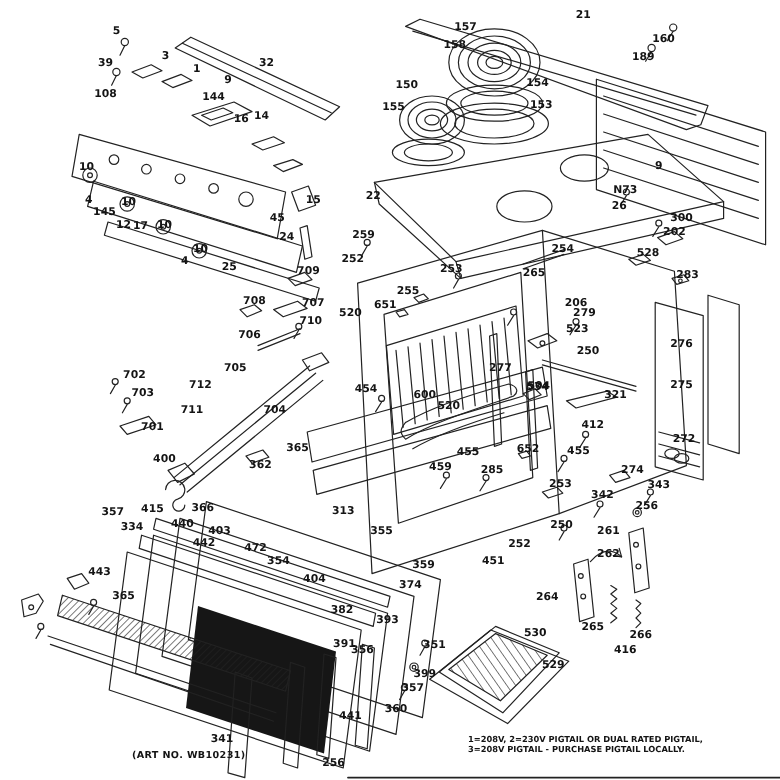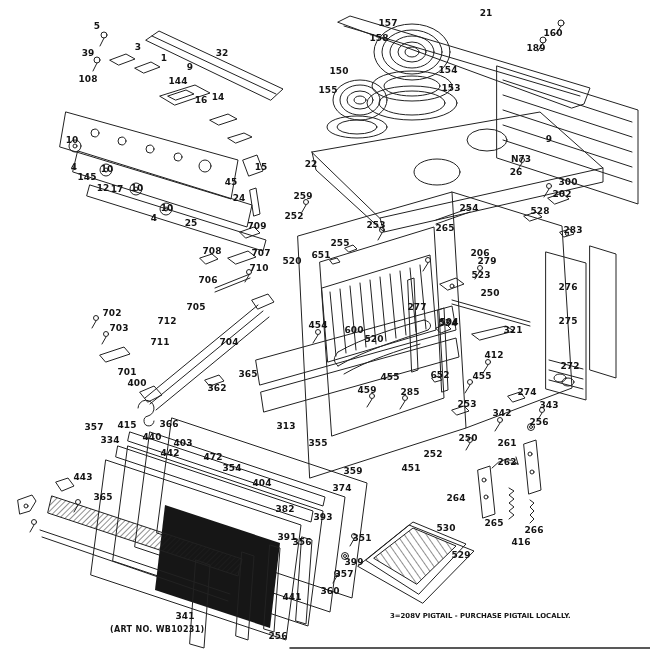--- a/index.html
+++ b/index.html
@@ -275,26 +275,26 @@
       <span class="part-label" style="left: 257px; top: 226px;">709</span>
       <span class="part-label" style="left: 212px; top: 251px;">708</span>
       <span class="part-label" style="left: 261px; top: 253px;">707</span>
       <span class="part-label" style="left: 259px; top: 268px;">710</span>
       <span class="part-label" style="left: 208px; top: 280px;">706</span>
       <span class="part-label" style="left: 196px; top: 307px;">705</span>
       <span class="part-label" style="left: 167px; top: 321px;">712</span>
       <span class="part-label" style="left: 160px; top: 342px;">711</span>
       <span class="part-label" style="left: 112px; top: 313px;">702</span>
       <span class="part-label" style="left: 119px; top: 328px;">703</span>
-      <span class="part-label" style="left: 127px; top: 372px;">701</span>
+      <span class="part-label" style="left: 127px; top: 356px;">701</span>
       <span class="part-label" style="left: 229px; top: 342px;">704</span>
       <span class="part-label" style="left: 137px; top: 383px;">400</span>
       <span class="part-label" style="left: 217px; top: 388px;">362</span>
       <span class="part-label" style="left: 248px; top: 374px;">365</span>
-      <span class="part-label" style="left: 305px; top: 325px; margin-left: 13px;">454</span>
+      <span class="part-label" style="left: 305px; top: 325px;">454</span>
       <span class="part-label" style="left: 354px; top: 330px;">600</span>
       <span class="part-label" style="left: 374px; top: 339px;">520</span>
       <span class="part-label" style="left: 417px; top: 307px;">277</span>
       <span class="part-label" style="left: 448px; top: 323px;">534</span>
       <span class="part-label" style="left: 487px; top: 261px;">279</span>
       <span class="part-label" style="left: 481px; top: 275px;">523</span>
       <span class="part-label" style="left: 490px; top: 293px;">250</span>
       <span class="part-label" style="left: 449px; top: 322px;">504</span>
       <span class="part-label" style="left: 503px; top: 330px; padding-left: 20px;">321</span>
       <span class="part-label" style="left: 568px; top: 287px;">276</span>
@@ -346,16 +346,17 @@
       <span class="part-label" style="left: 354px; top: 562px;">399</span>
       <span class="part-label" style="left: 344px; top: 574px;">357</span>
       <span class="part-label" style="left: 185px; top: 616px;">341</span>
       <span class="part-label" style="left: 292px; top: 597px;">441</span>
       <span class="part-label" style="left: 330px; top: 591px;">360</span>
       <span class="part-label" style="left: 278px; top: 636px;">256</span>
     </div>
 
   <div class="art-no">(ART NO. WB10231)</div>
   <div class="voltage-note">
+      <div>1=208V, 2=230V PIGTAIL OR DUAL RATED PIGTAIL,</div>
       <div>3=208V PIGTAIL - PURCHASE PIGTAIL LOCALLY.</div>
     </div>
 
 </div>
 
 </body></html>

